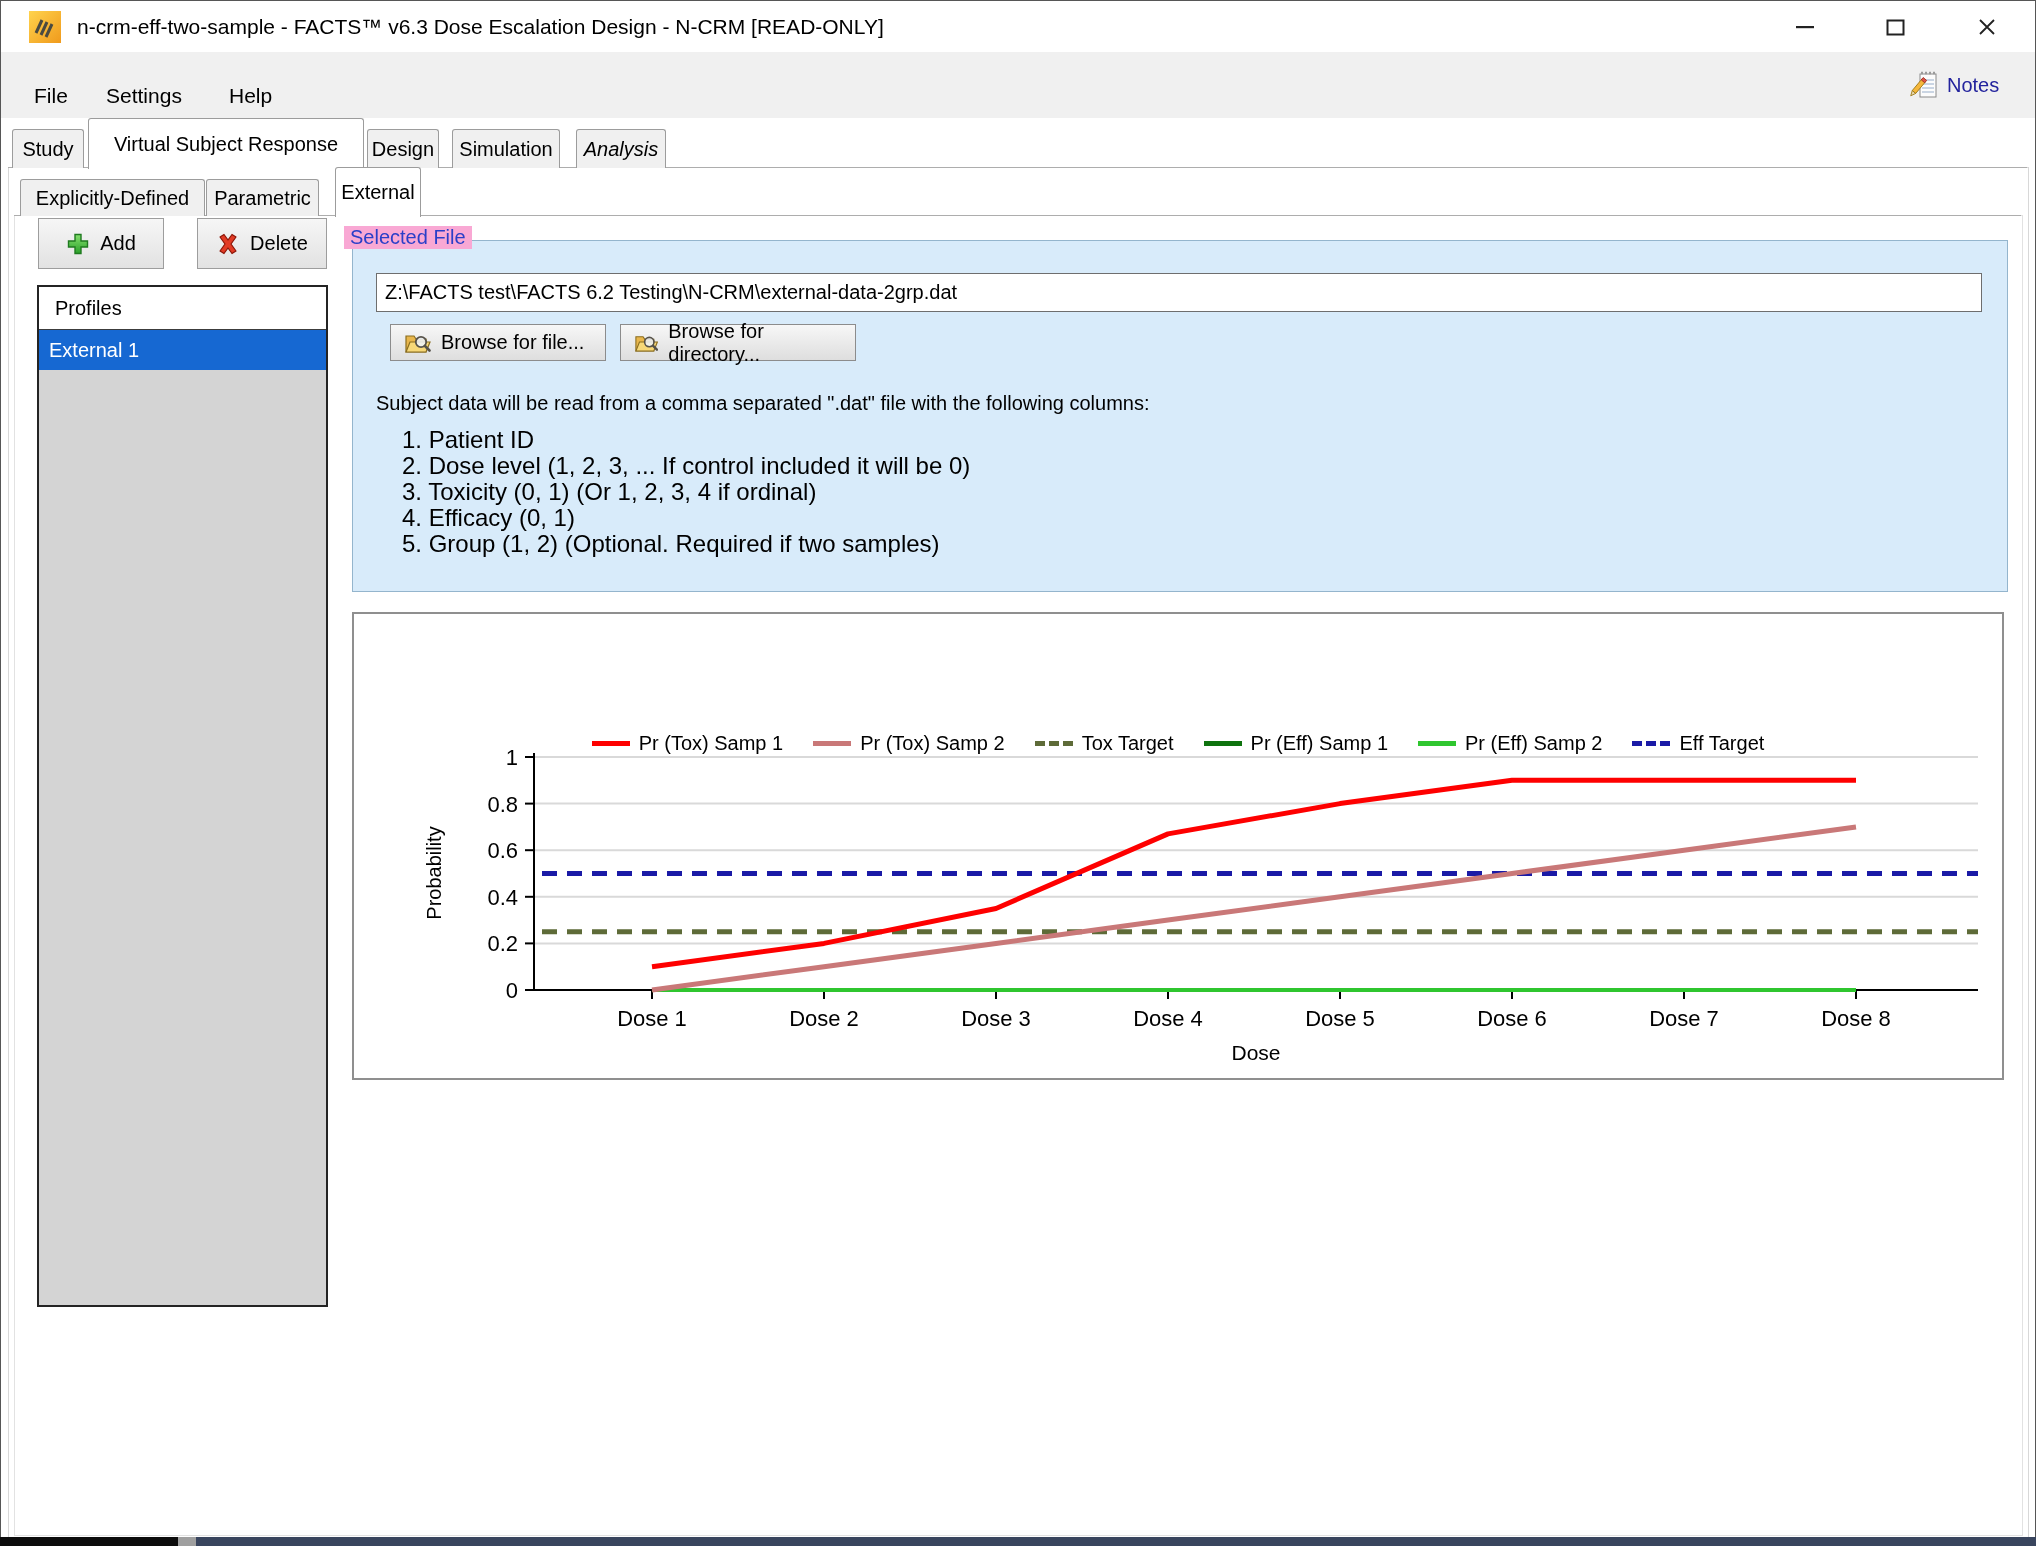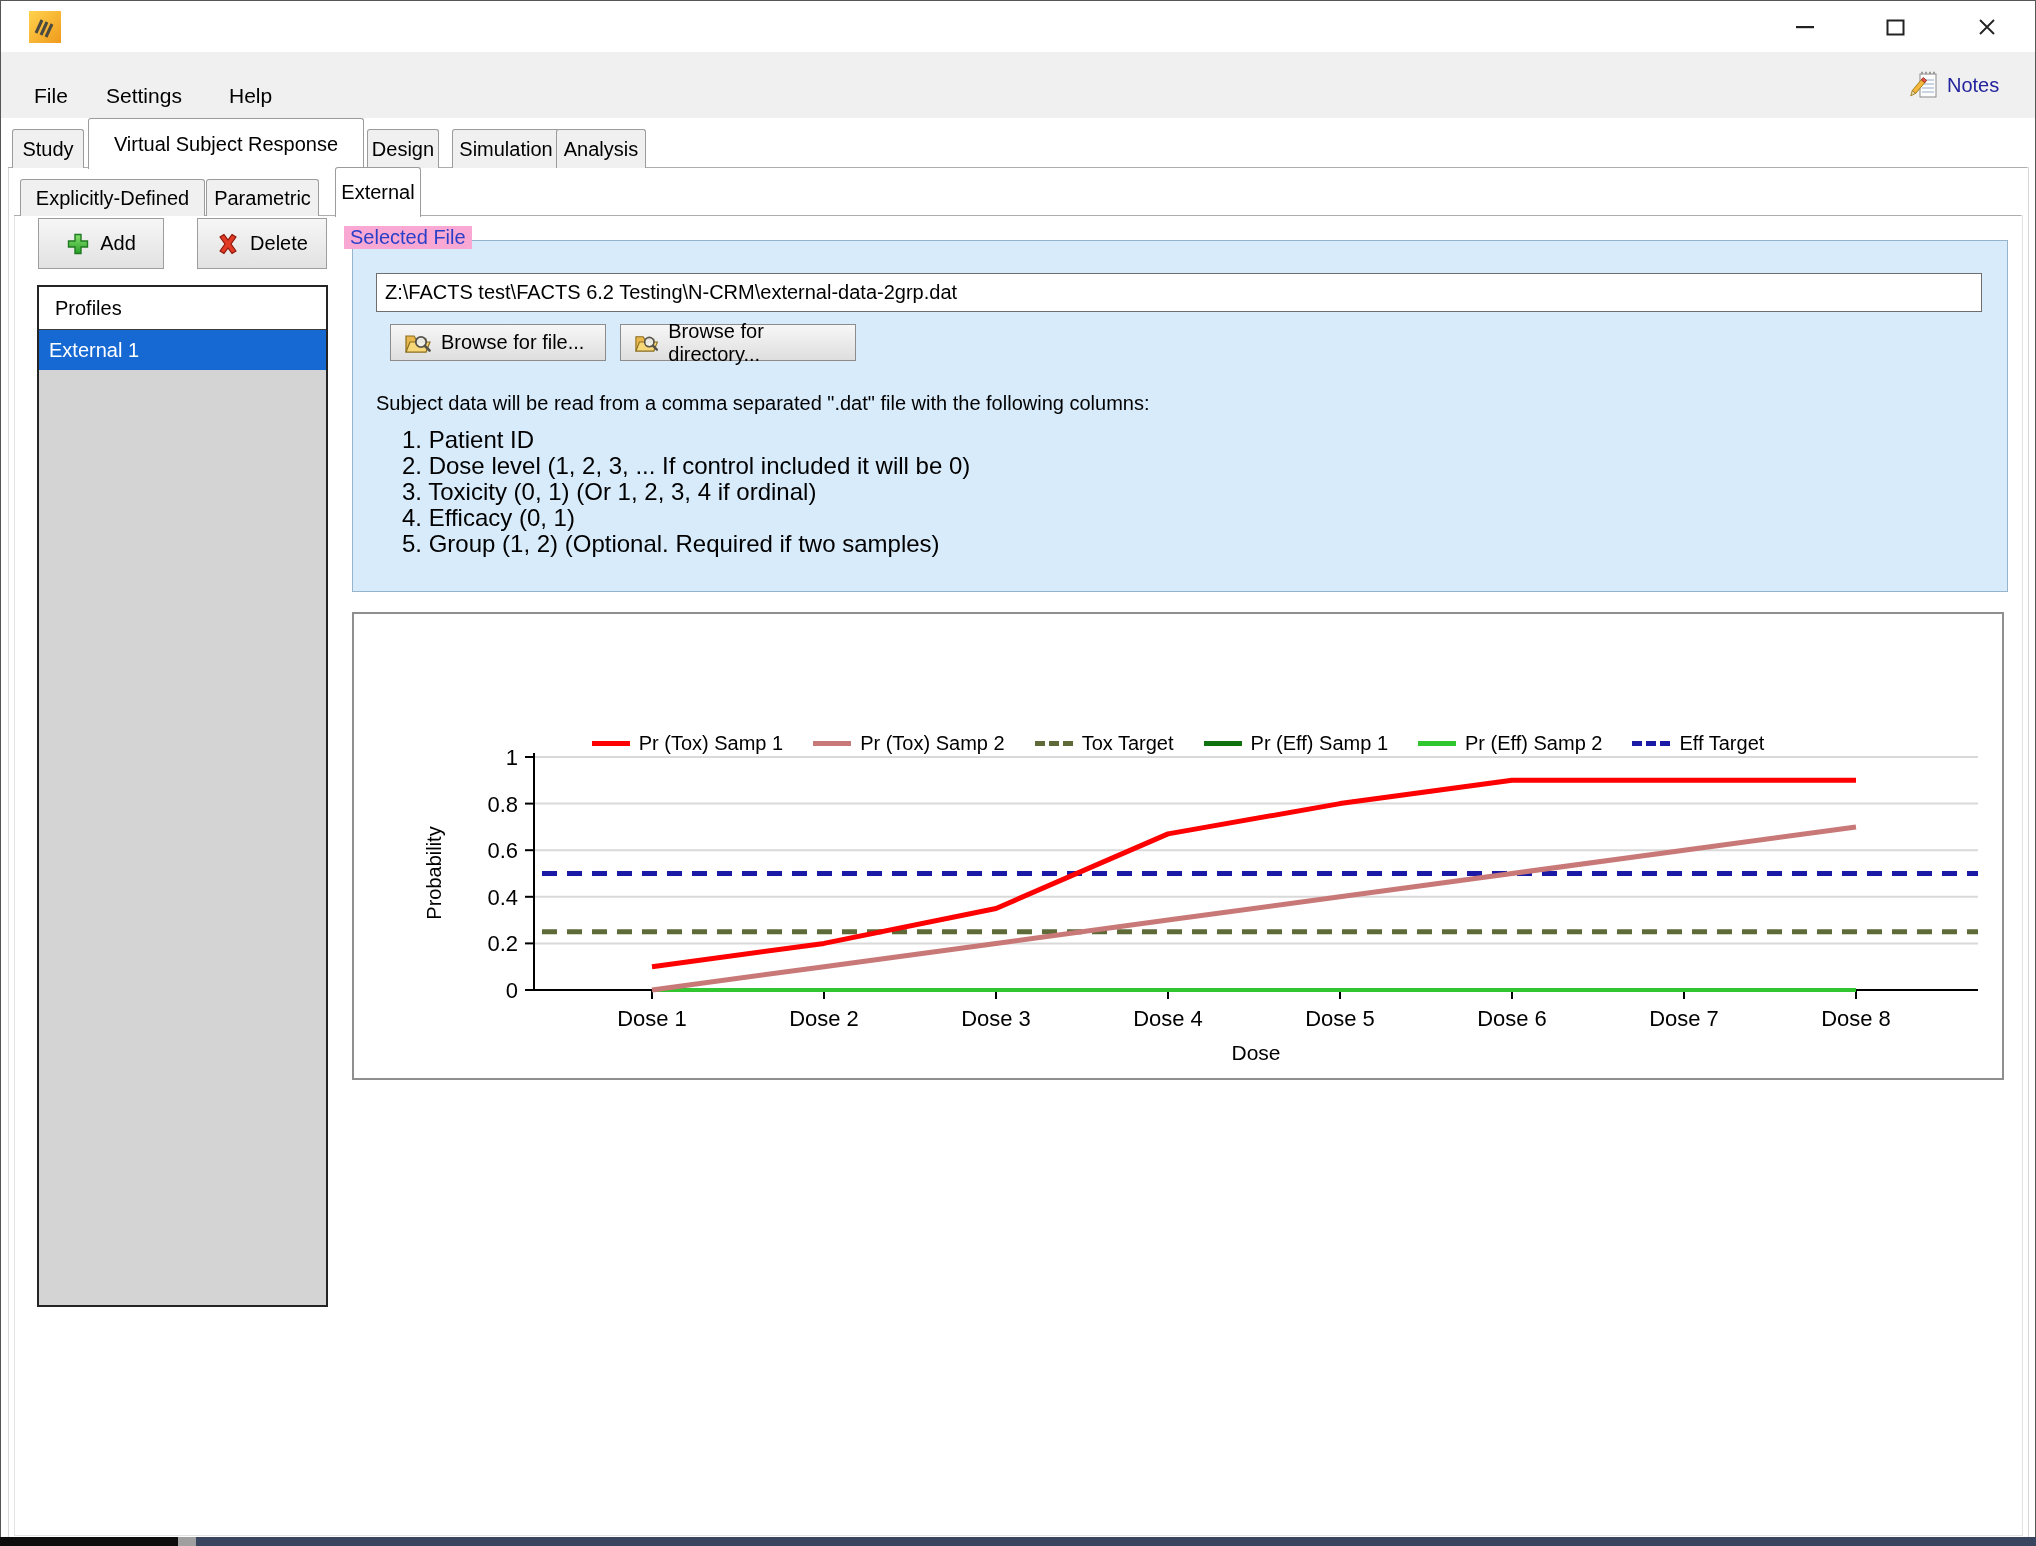--- a/index.html
+++ b/index.html
@@ -75,20 +75,21 @@
       <defs>
           <linearGradient id="gApp" x1="0" y1="0" x2="1" y2="1">
         <stop offset="0" stop-color="#ffd34d"></stop>
             <stop offset="1" stop-color="#f09a1c"></stop>
       </linearGradient>
         </defs>
       <rect width="32" height="32" fill="url(#gApp)"></rect>
       <path d="M7 22 L13 9 M12 24 L18 11 M17 26 L23 13" stroke="#4a4a42" stroke-width="3" fill="none"></path>
     </svg>
   </span>
+  <span class="title-text">n-crm-eff-two-sample - FACTS™ v6.3 Dose Escalation Design - N-CRM [READ-ONLY]</span>
   <span class="win-btn win-btn-min">
     <svg width="18" height="6">
         <rect y="2" width="18" height="2.2" fill="#222"></rect>
       </svg>
   </span>
   <span class="win-btn win-btn-max">
     <svg width="19" height="17">
         <rect x="1.5" y="1.5" width="16" height="14" fill="none" stroke="#222" stroke-width="2"></rect>
       </svg>
   </span>
@@ -116,21 +117,21 @@
     </svg>
     <span>Notes</span>
   </span>
 </div>
 
 <div class="hline" style="left:8px;top:167px;width:2019px;"></div>
 <div class="tab" style="left:12px;top:129px;width:70px;height:38px;">Study</div>
 <div class="tab selected" style="left:88px;top:118px;width:274px;height:50px;">Virtual Subject Response</div>
 <div class="tab" style="left:367px;top:129px;width:70px;height:38px;">Design</div>
 <div class="tab" style="left:452px;top:129px;width:106px;height:38px;">Simulation</div>
-<div class="tab" style="left:556px;top:129px;width:88px;height:38px;">Analysis</div>
+<div class="tab" style="left:576px;top:129px;width:88px;height:38px;font-style:italic;">Analysis</div>
 
 <div class="hline" style="left:14px;top:215px;width:2007px;"></div>
 <div class="tab" style="left:20px;top:179px;width:183px;height:36px;">Explicitly-Defined</div>
 <div class="tab" style="left:206px;top:179px;width:111px;height:36px;">Parametric</div>
 <div class="tab selected" style="left:335px;top:167px;width:84px;height:49px;">External</div>
 
 <div class="btn" style="left:38px;top:218px;width:124px;height:49px;">
   <svg width="24" height="24" viewBox="0 0 24 24">
     <defs>
         <linearGradient id="gAdd" x1="0" y1="0" x2="0" y2="1">

